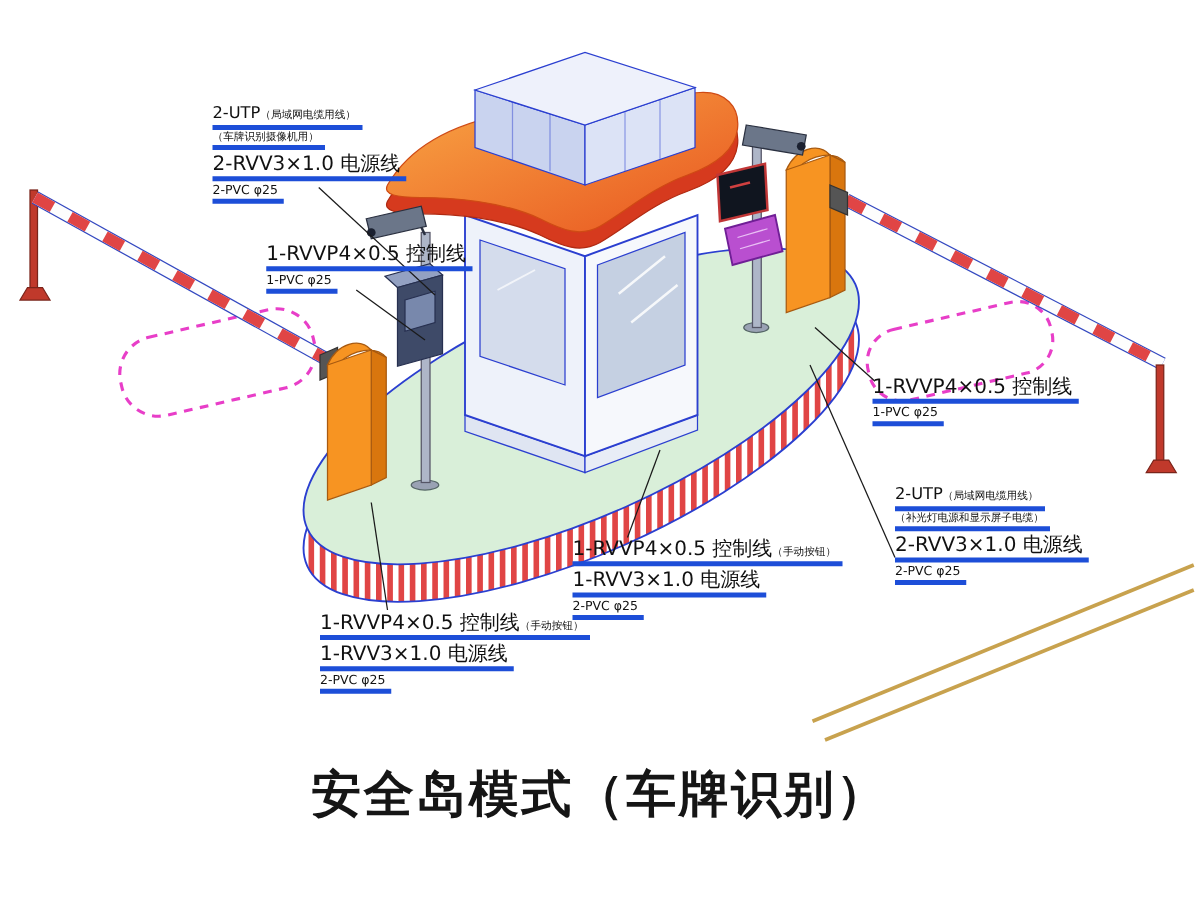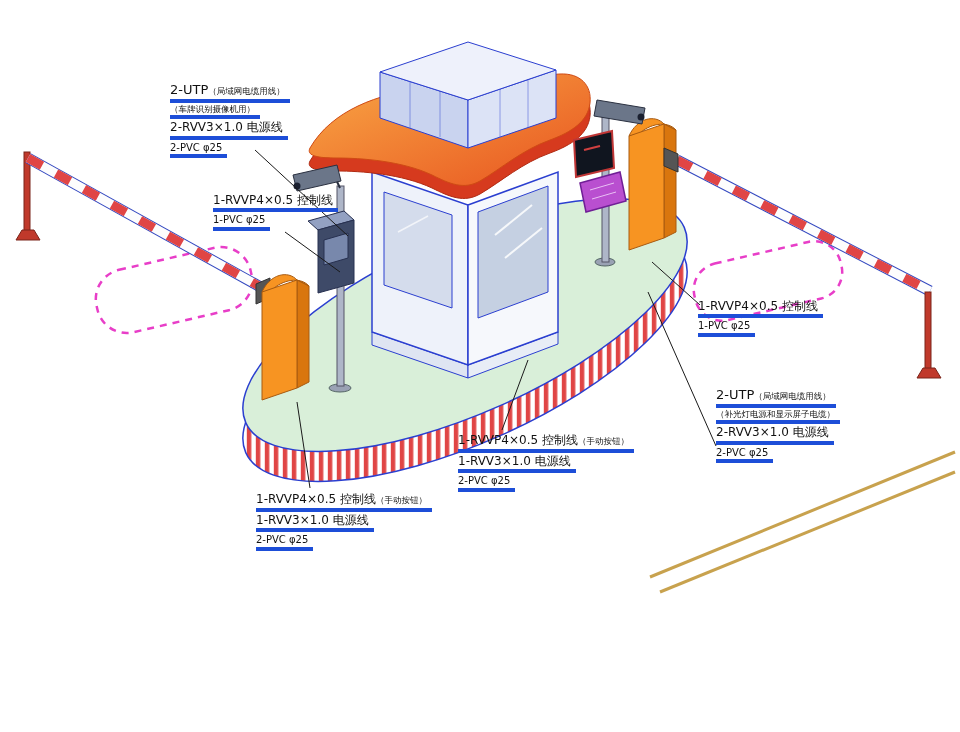--- a/index.html
+++ b/index.html
@@ -2,21 +2,21 @@
 <html><head>
 <meta charset="utf-8">
 <style>
   html,body{margin:0;padding:0;background:#ffffff;}
   #stage{position:relative;width:960px;height:732px;background:#ffffff;overflow:hidden;
          font-family:"DejaVu Sans",sans-serif;}
   #stage svg{position:absolute;left:0;top:0;}
   .lbl{position:absolute;color:#111;line-height:1.12;}
   .lbl .ln{display:block;width:max-content;border-bottom:4px solid #1d4ed8;
            padding:0 5px 1px 0;margin-bottom:2px;white-space:nowrap;}
-  .t12{font-size:12px;}
+  .t12{font-size:16px;}
   .t13{font-size:13px;}
   .t15{font-size:10px;}
   .sm{font-size:8.5px;}
   #title{position:absolute;left:0;right:0;top:608px;text-align:center;
          font-size:40px;font-weight:600;letter-spacing:2px;color:#151515;}
 </style>
 </head>
 <body>
 
 <div id="stage">
@@ -188,14 +188,15 @@
   <div class="ln t12">1-RVV3×1.0 电源线</div>
   <div class="ln t15">2-PVC φ25</div>
 </div>
 
 <div class="lbl" style="left:256px;top:489px;">
   <div class="ln"><span class="t12">1-RVVP4×0.5 控制线</span><span class="sm">（手动按钮）</span></div>
   <div class="ln t12">1-RVV3×1.0 电源线</div>
   <div class="ln t15">2-PVC φ25</div>
 </div>
 
+<div id="title">安全岛模式（车牌识别）</div>
 
 </div>
 
 </body></html>

